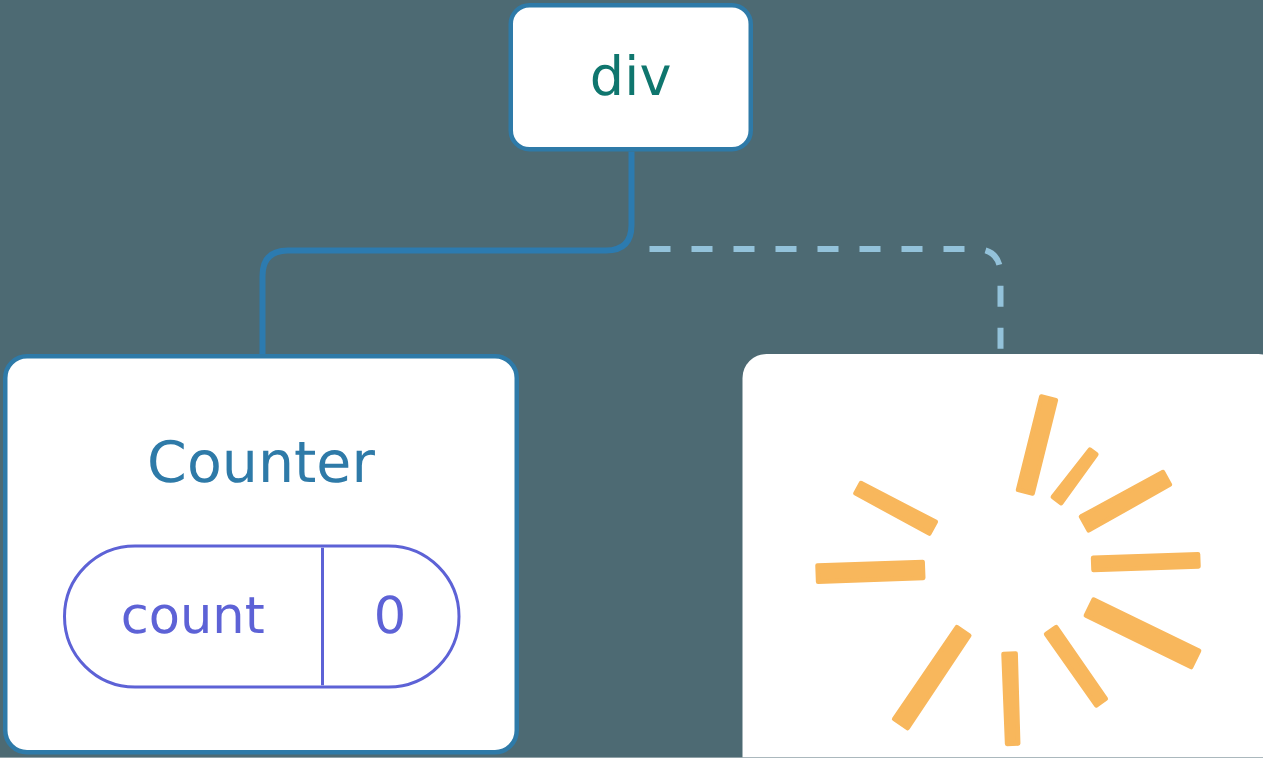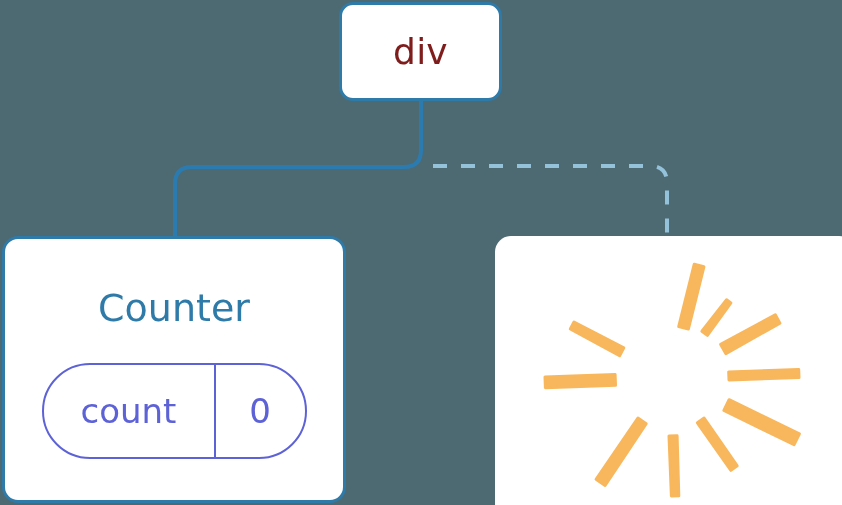--- a/index.html
+++ b/index.html
@@ -45,21 +45,21 @@
     width: 163px;
     height: 99px;
     border: 3px solid #2e7aa8;
     border-radius: 14px;
     display: flex;
     align-items: center;
     justify-content: center;
   }
   #card-div .node-title {
     font-size: 36px;
-    color: #7f1d1d;
+    color: #0f766e;
     letter-spacing: .2px;
     line-height: 1;
   }
 
   
   #card-counter {
     left: 2px;
     top: 236px;
     width: 344px;
     height: 267px;

